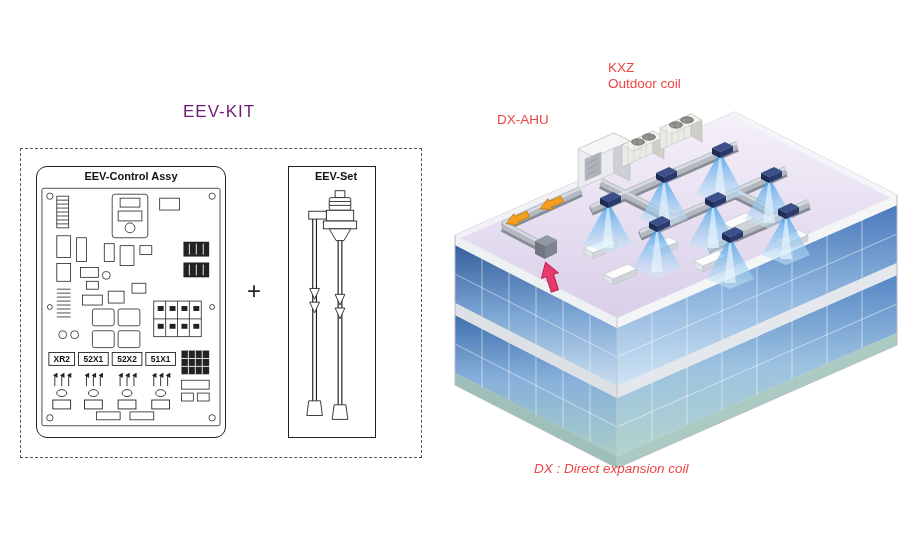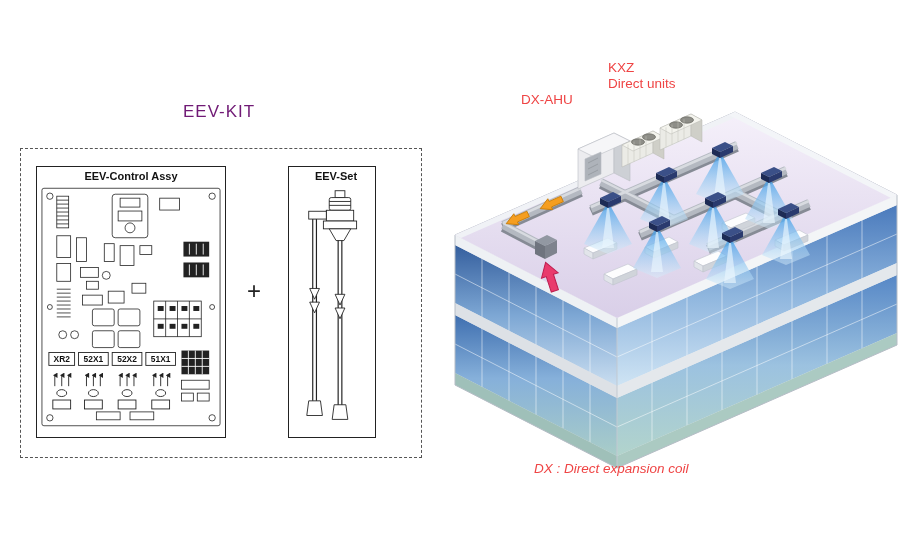--- a/index.html
+++ b/index.html
@@ -2,27 +2,27 @@
 <html><head>
 <meta charset="utf-8">
 <style>
   html,body{margin:0;padding:0;background:#fff;}
   .canvas{position:relative;width:910px;height:550px;background:#ffffff;overflow:hidden;
           font-family:"Liberation Sans",sans-serif;color:#222;}
   .fig-title{position:absolute;left:183px;top:102px;font-size:17px;letter-spacing:1px;color:#701a75;}
   .dashed-box{position:absolute;left:20px;top:148px;width:400px;height:308px;border:1px dashed #555;}
   .part-box{position:absolute;border:1.3px solid #222;background:#fff;box-sizing:border-box;}
   .box-label{text-align:center;font-size:11px;font-weight:bold;color:#111;padding-top:3px;line-height:13px;}
-  #controlAssy{left:15px;top:17px;width:190px;height:272px;}
+  #controlAssy{left:15px;top:17px;width:190px;height:272px;border-radius:11px;}
   #eevSet{left:267px;top:17px;width:88px;height:272px;padding-left:8px;}
   .plus{position:absolute;left:226px;top:128px;font-size:24px;color:#222;}
   #buildingSvg{position:absolute;left:435px;top:55px;}
   .lbl{position:absolute;font-size:13.5px;color:#ef4444;line-height:16px;}
   #kxzLabel{left:608px;top:60px;}
-  #ahuLabel{left:497px;top:92px;margin-left:24px;}
+  #ahuLabel{left:497px;top:112px;}
   #caption{left:534px;top:461px;font-style:italic;}
   svg{display:block;}
   svg text{font-family:"Liberation Sans",sans-serif;}
 </style>
 </head>
 <body>
 
 <div class="canvas">
 
   <div class="fig-title">EEV-KIT</div>
@@ -411,18 +411,18 @@
     <g transform="translate(84,163) rotate(-24)">
       <polygon points="-14,0 -3,-6 -3,-3 10,-3 10,3 -3,3 -3,6" fill="#f59e20" stroke="#c87c06" stroke-width="0.8"></polygon>
     </g>
     <g transform="translate(116,224) rotate(-18) scale(1.25)">
       <polygon points="0,-14 7,-3 3,-3 3,10 -3,10 -3,-3 -7,-3" fill="#e93a6c" stroke="#bd1c4e" stroke-width="0.8"></polygon>
     </g>
   </svg>
 
   <div class="lbl" id="kxzLabel">
     <div>KXZ</div>
-    <div>Direct units</div>
+    <div>Outdoor coil</div>
   </div>
   <div class="lbl" id="ahuLabel">DX-AHU</div>
   <div class="lbl" id="caption">DX : Direct expansion coil</div>
 
 </div>
 
 </body></html>

